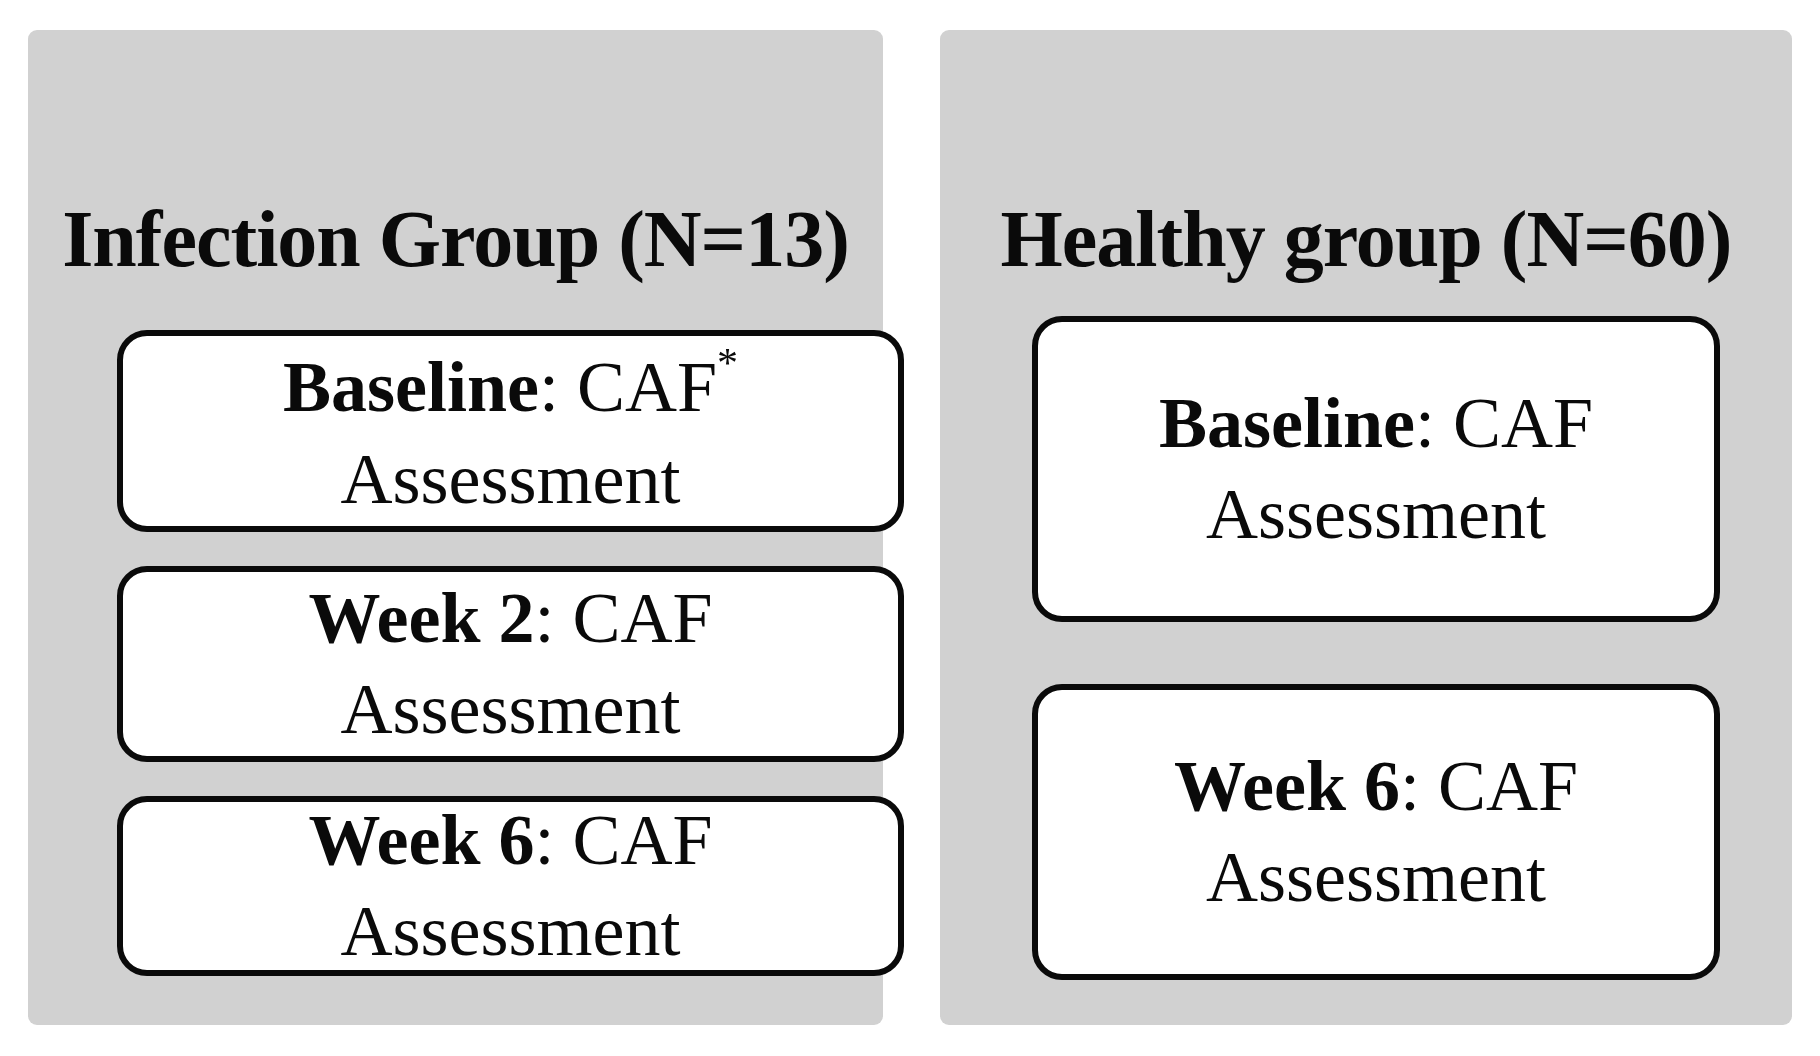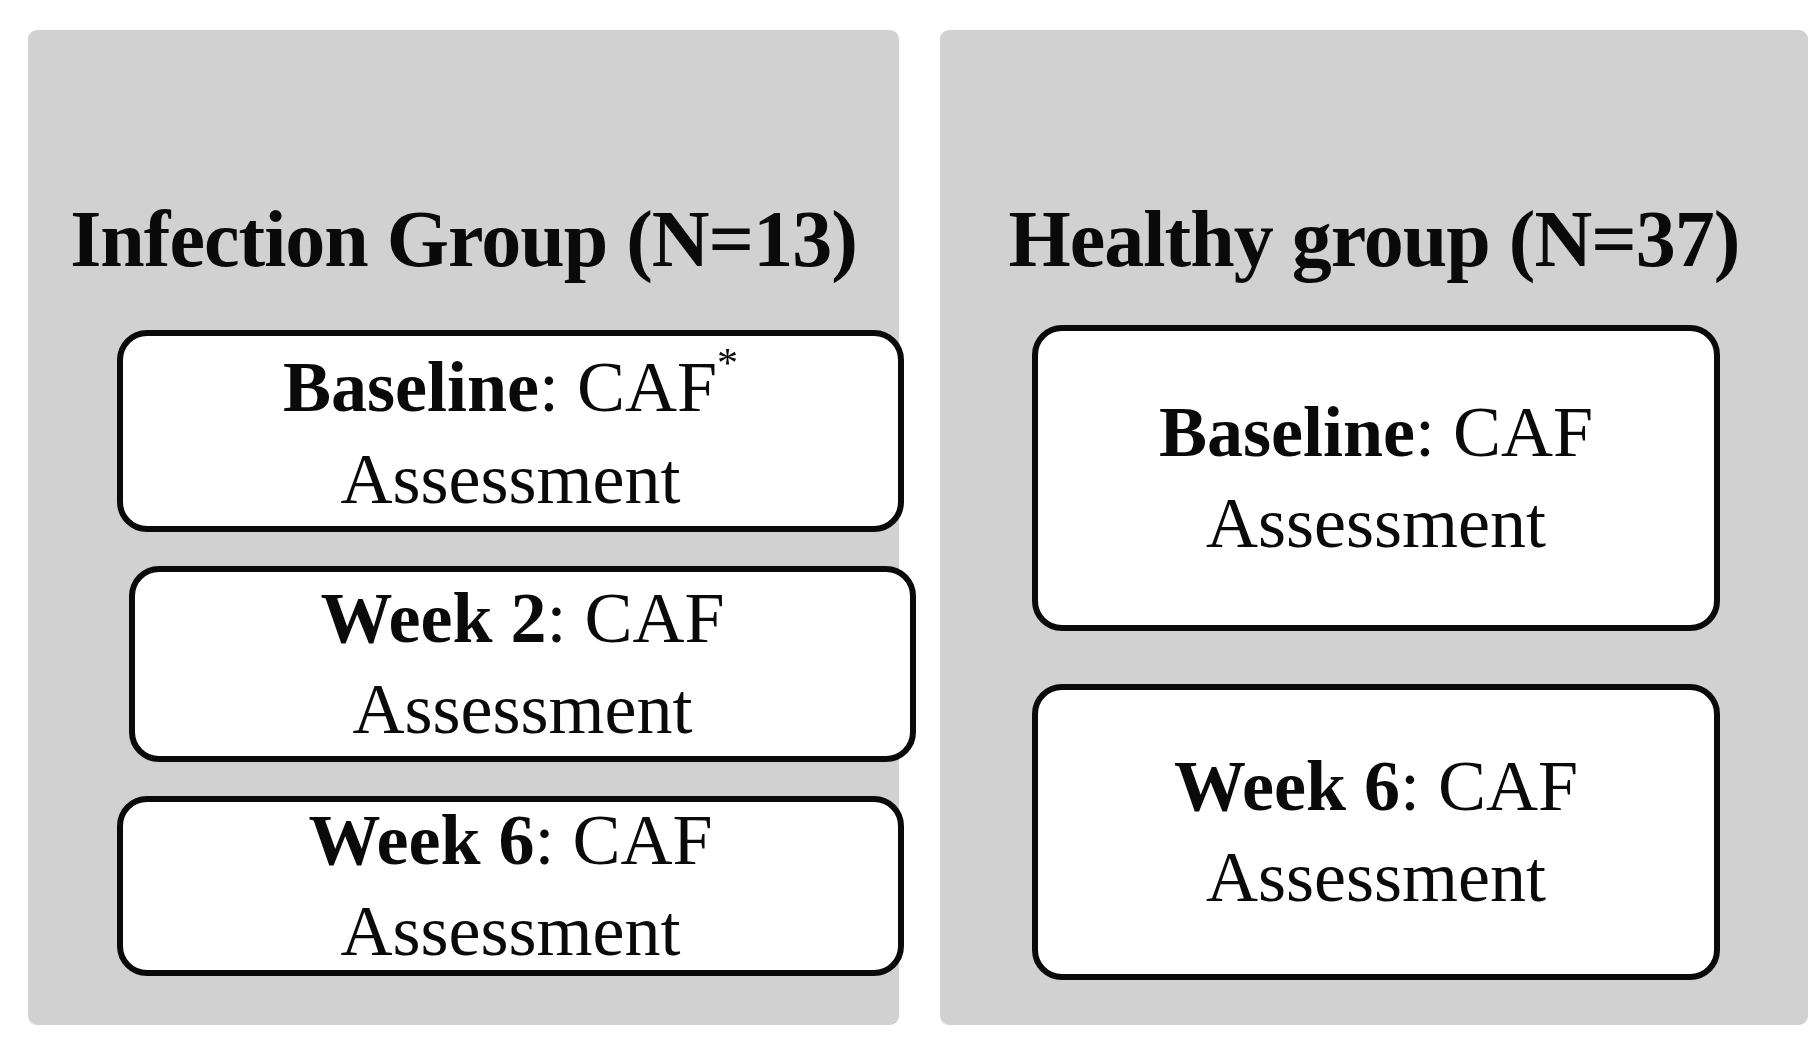--- a/index.html
+++ b/index.html
@@ -14,21 +14,20 @@
     overflow: hidden;
     font-family: "Liberation Serif", "DejaVu Serif", serif;
     color: var(--text, #0a0a0a);
   }
   .panel {
     position: absolute;
     top: 30px;
     height: 995px;
     background: var(--panel-bg, #d1d1d1);
     border-radius: 9px;
-    padding-left: 16px;
   }
   .panel-left  { left: 28px;  width: 855px; }
   .panel-right { left: 940px; width: 852px; }
 
   .panel-title {
     position: absolute;
     top: 95px;
     left: 0;
     right: 0;
     text-align: center;
@@ -51,24 +50,24 @@
     justify-content: center;
     text-align: center;
     font-size: 72px;
     line-height: 1.27;
     white-space: nowrap;
   }
   .panel-left .wbox  { left: 89px; width: 787px; }
   .panel-right .wbox { left: 92px; width: 688px; }
 
   .panel-left .box-1 { top: 300px; height: 202px; }
-  .panel-left .box-2 { top: 536px; height: 196px; margin-left: 12px; }
+  .panel-left .box-2 { top: 536px; height: 196px; }
   .panel-left .box-3 { top: 766px; height: 180px; }
 
-  .panel-right .box-1 { top: 295px; height: 306px; }
+  .panel-right .box-1 { top: 286px; height: 306px; }
   .panel-right .box-2 { top: 654px; height: 296px; }
 
   .box-label { font-weight: bold; }
   .box-sup {
     font-size: 42px;
     vertical-align: 34px;
     letter-spacing: 0;
   }
 </style>
 </head>
@@ -87,21 +86,21 @@
     <div>Assessment</div>
   </div>
 
   <div class="wbox box-3">
     <div><span class="box-label">Week 6</span><span>: CAF</span></div>
     <div>Assessment</div>
   </div>
 </section>
 
 <section class="panel panel-right">
-  <h2 class="panel-title">Healthy group (N=37)</h2>
+  <h2 class="panel-title">Healthy group (N=60)</h2>
 
   <div class="wbox box-1">
     <div><span class="box-label">Baseline</span><span>: CAF</span></div>
     <div>Assessment</div>
   </div>
 
   <div class="wbox box-2">
     <div><span class="box-label">Week 6</span><span>: CAF</span></div>
     <div>Assessment</div>
   </div>

